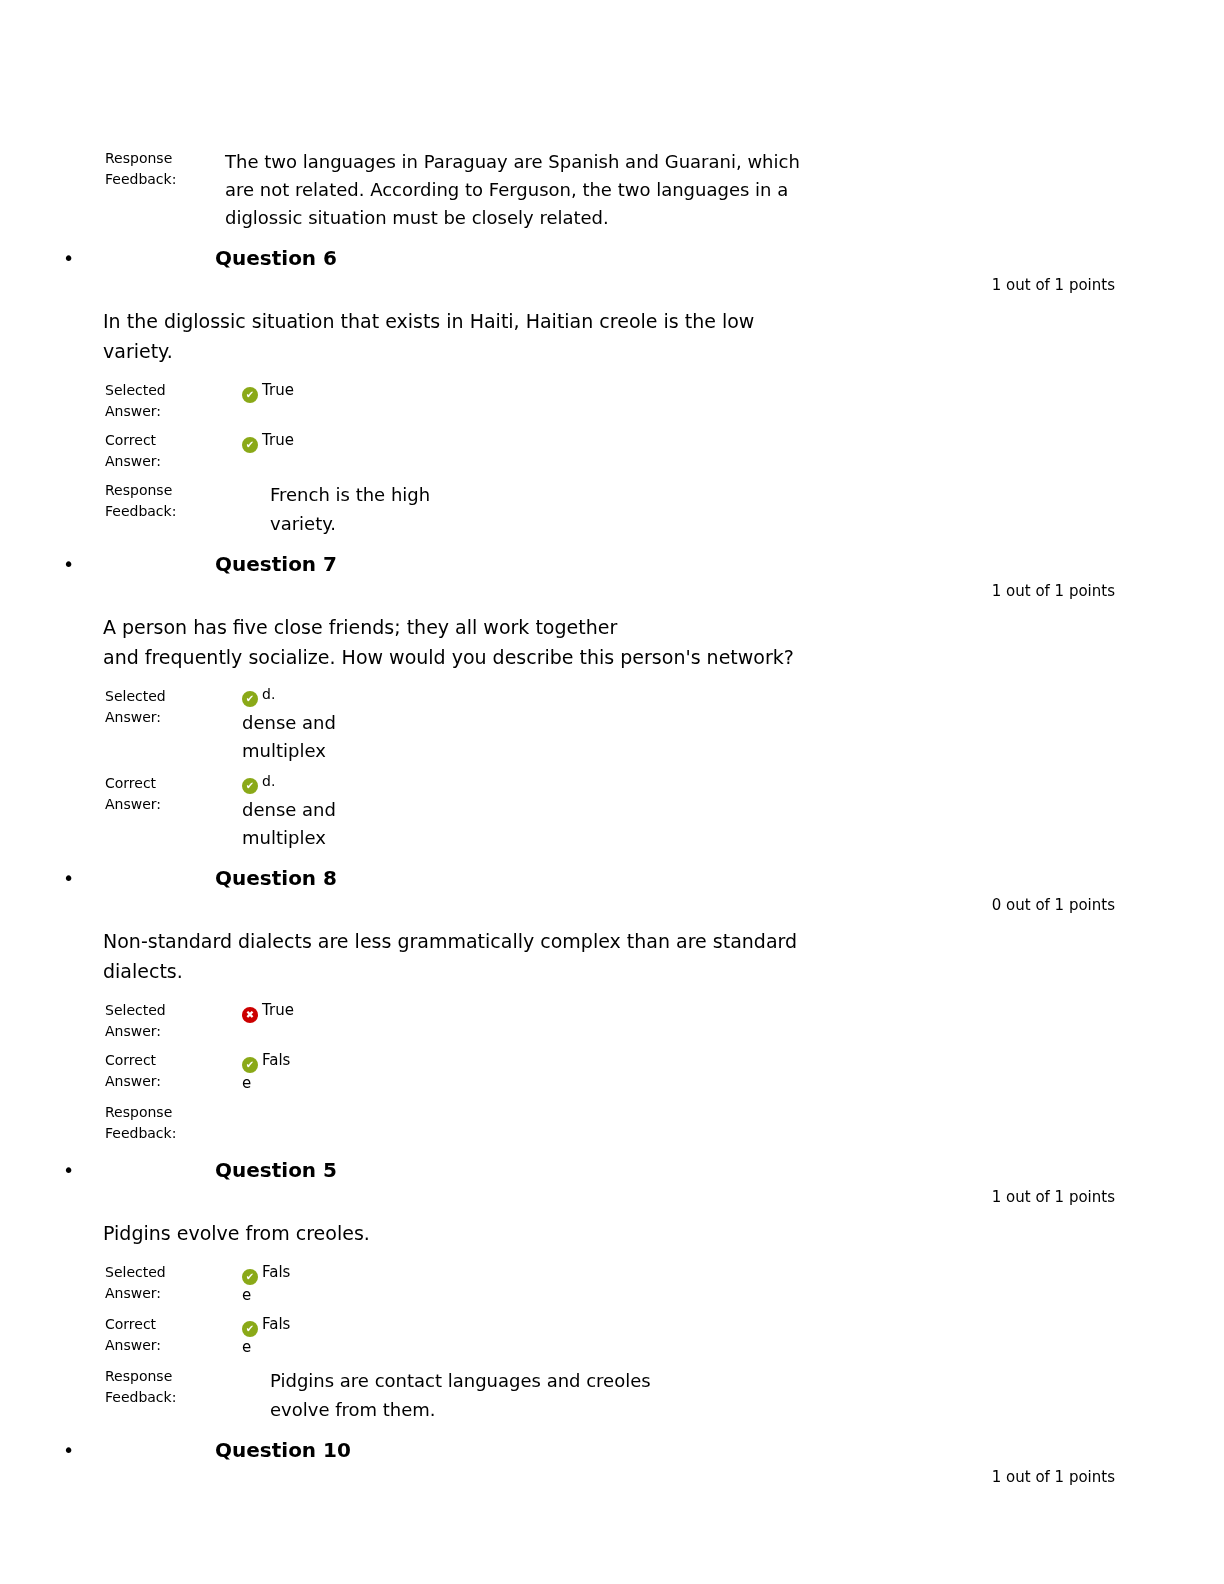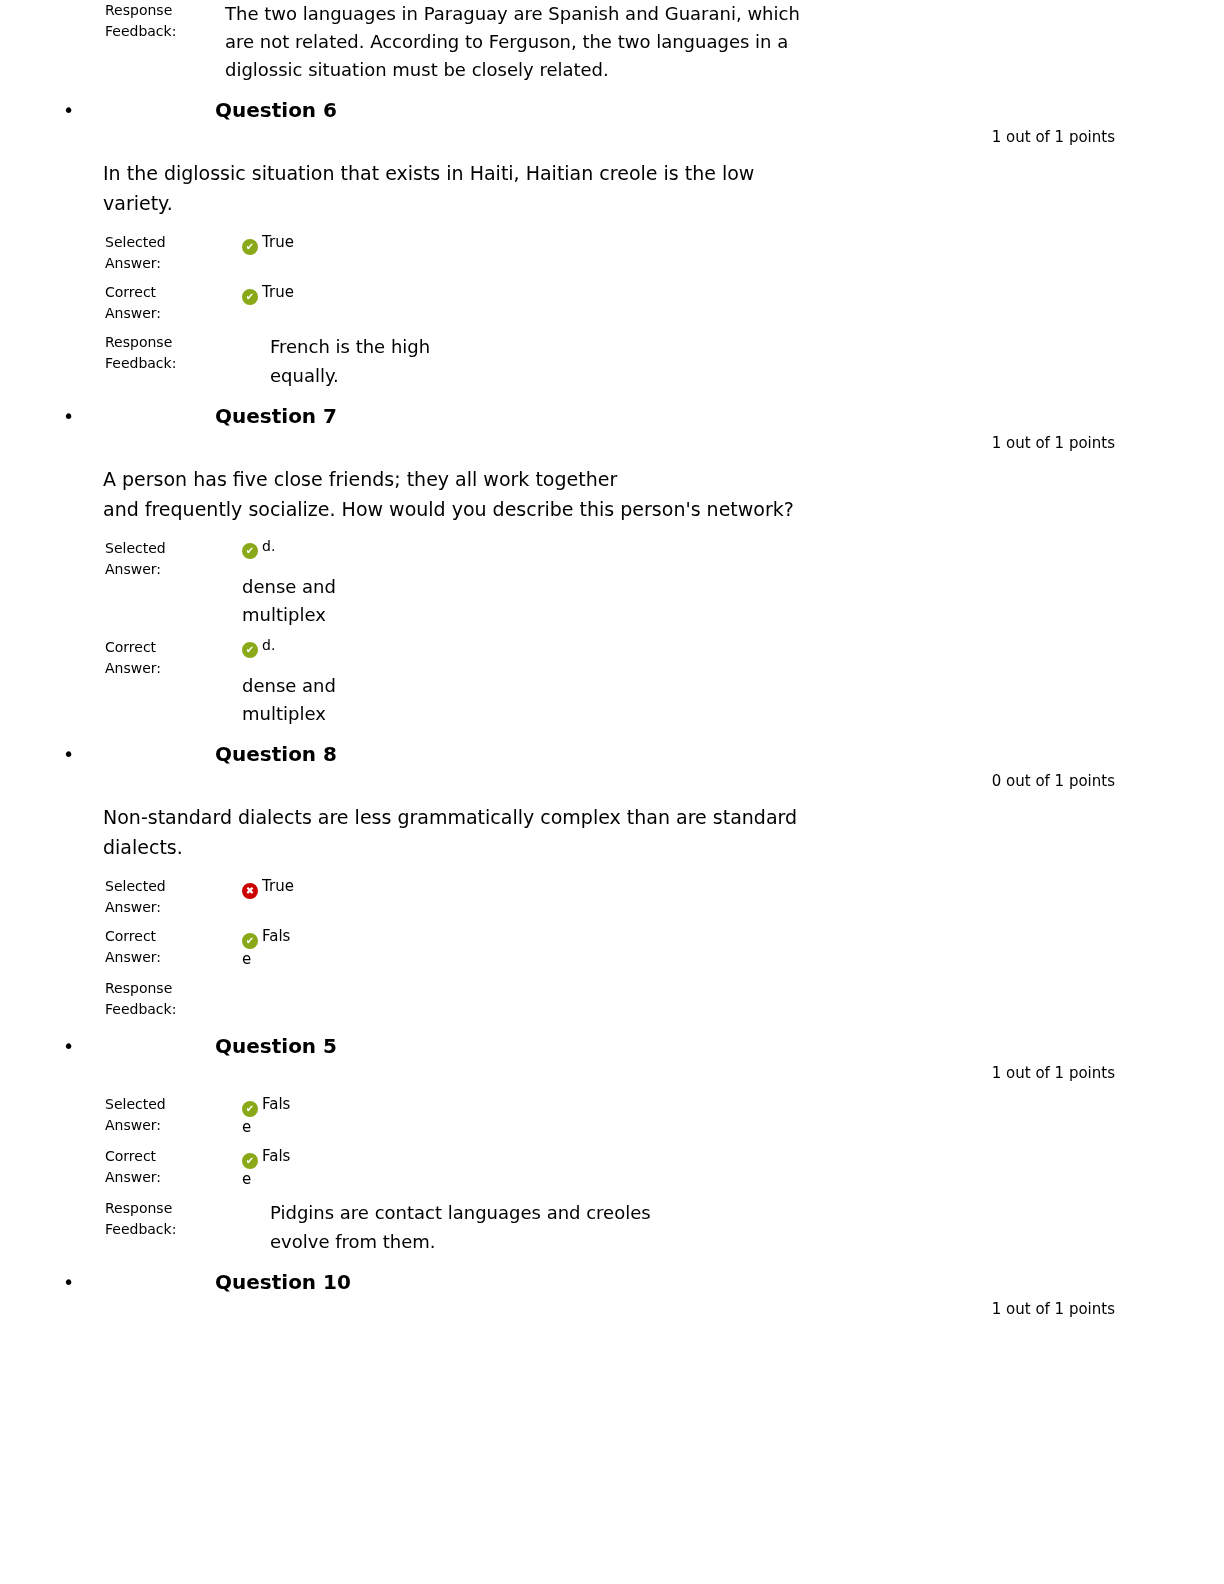--- a/index.html
+++ b/index.html
@@ -1,18 +1,18 @@
 <!DOCTYPE html>
 <html><head>
 <meta charset="utf-8">
 <style>
   * { box-sizing: border-box; }
   html, body { margin: 0; padding: 0; background: #ffffff; }
   body { font-family: "DejaVu Sans", "Liberation Sans", sans-serif; color: #000; }
-  .page { width: 1224px; height: 1584px; overflow: hidden; position: relative; background:#fff; }
+  .page { width: 1224px; height: 1584px; padding-top: 148px; overflow: hidden; position: relative; background:#fff; }
 
   .row { display: flex; margin-left: 105px; margin-bottom: 10px; align-items: flex-start; }
   .label { flex: 0 0 100px; width: 100px; font-size: 14px; line-height: 21px; color:#000; }
   .content { margin-left: 37px; }
 
   .intro-text { margin-left: 20px; font-size: 18px; line-height: 28px; white-space: pre-line; }
   .intro { margin-bottom: 14px; }
 
   .q-header { display: flex; align-items: baseline; margin: 14px 0 0 63px; }
   .bullet { flex: 0 0 152px; width: 152px; font-size: 19px; }
@@ -25,21 +25,21 @@
   .icon { display: inline-flex; align-items: center; justify-content: center;
           width: 16px; height: 16px; border-radius: 50%; color: #ffffff;
           font-size: 10px; line-height: 16px; margin-right: 4px; vertical-align: -3px; }
   .icon.correct { background: #8aa918; }
   .icon.incorrect { background: #cc0000; }
 
   .tf-cell { width: 53px; word-break: break-all; font-size: 15px; line-height: 21px; }
 
   .mc-cell { font-size: 14px; }
   .mc-letter { font-size: 14px; }
-  .mc-text { font-size: 18px; line-height: 28px; white-space: pre-line; margin-top: 14px; }
+  .mc-text { font-size: 18px; line-height: 28px; white-space: pre-line; margin-top: 2px; }
 
   .fb-text { margin-left: 65px; font-size: 18px; line-height: 29px; white-space: pre-line; }
 
   .answer-row { margin-bottom: 8px; }
   .question { margin-bottom: 6px; }
 </style>
 </head>
 <body>
 
 <div class="page">
@@ -63,21 +63,21 @@
       <div class="label">Selected Answer:</div>
       <div class="content tf-cell"><span class="icon correct">✔</span><span>True</span></div>
     </div>
     <div class="row answer-row">
       <div class="label">Correct Answer:</div>
       <div class="content tf-cell"><span class="icon correct">✔</span><span>True</span></div>
     </div>
     <div class="row">
       <div class="label">Response Feedback:</div>
       <div class="content fb-text">French is the high
-equally.</div>
+variety.</div>
     </div>
   </div>
 
   <div class="question">
     <div class="q-header">
       <span class="bullet">•</span>
       <span class="q-title">Question 7</span>
     </div>
     <div class="q-points">1 out of 1 points</div>
     <div class="q-body">A person has five close friends; they all work together
@@ -120,20 +120,21 @@
       <div class="label">Response Feedback:</div>
     </div>
   </div>
 
   <div class="question">
     <div class="q-header">
       <span class="bullet">•</span>
       <span class="q-title">Question 5</span>
     </div>
     <div class="q-points">1 out of 1 points</div>
+    <div class="q-body">Pidgins evolve from creoles.</div>
     <div class="row answer-row">
       <div class="label">Selected Answer:</div>
       <div class="content tf-cell"><span class="icon correct">✔</span><span>False</span></div>
     </div>
     <div class="row answer-row">
       <div class="label">Correct Answer:</div>
       <div class="content tf-cell"><span class="icon correct">✔</span><span>False</span></div>
     </div>
     <div class="row">
       <div class="label">Response Feedback:</div>

